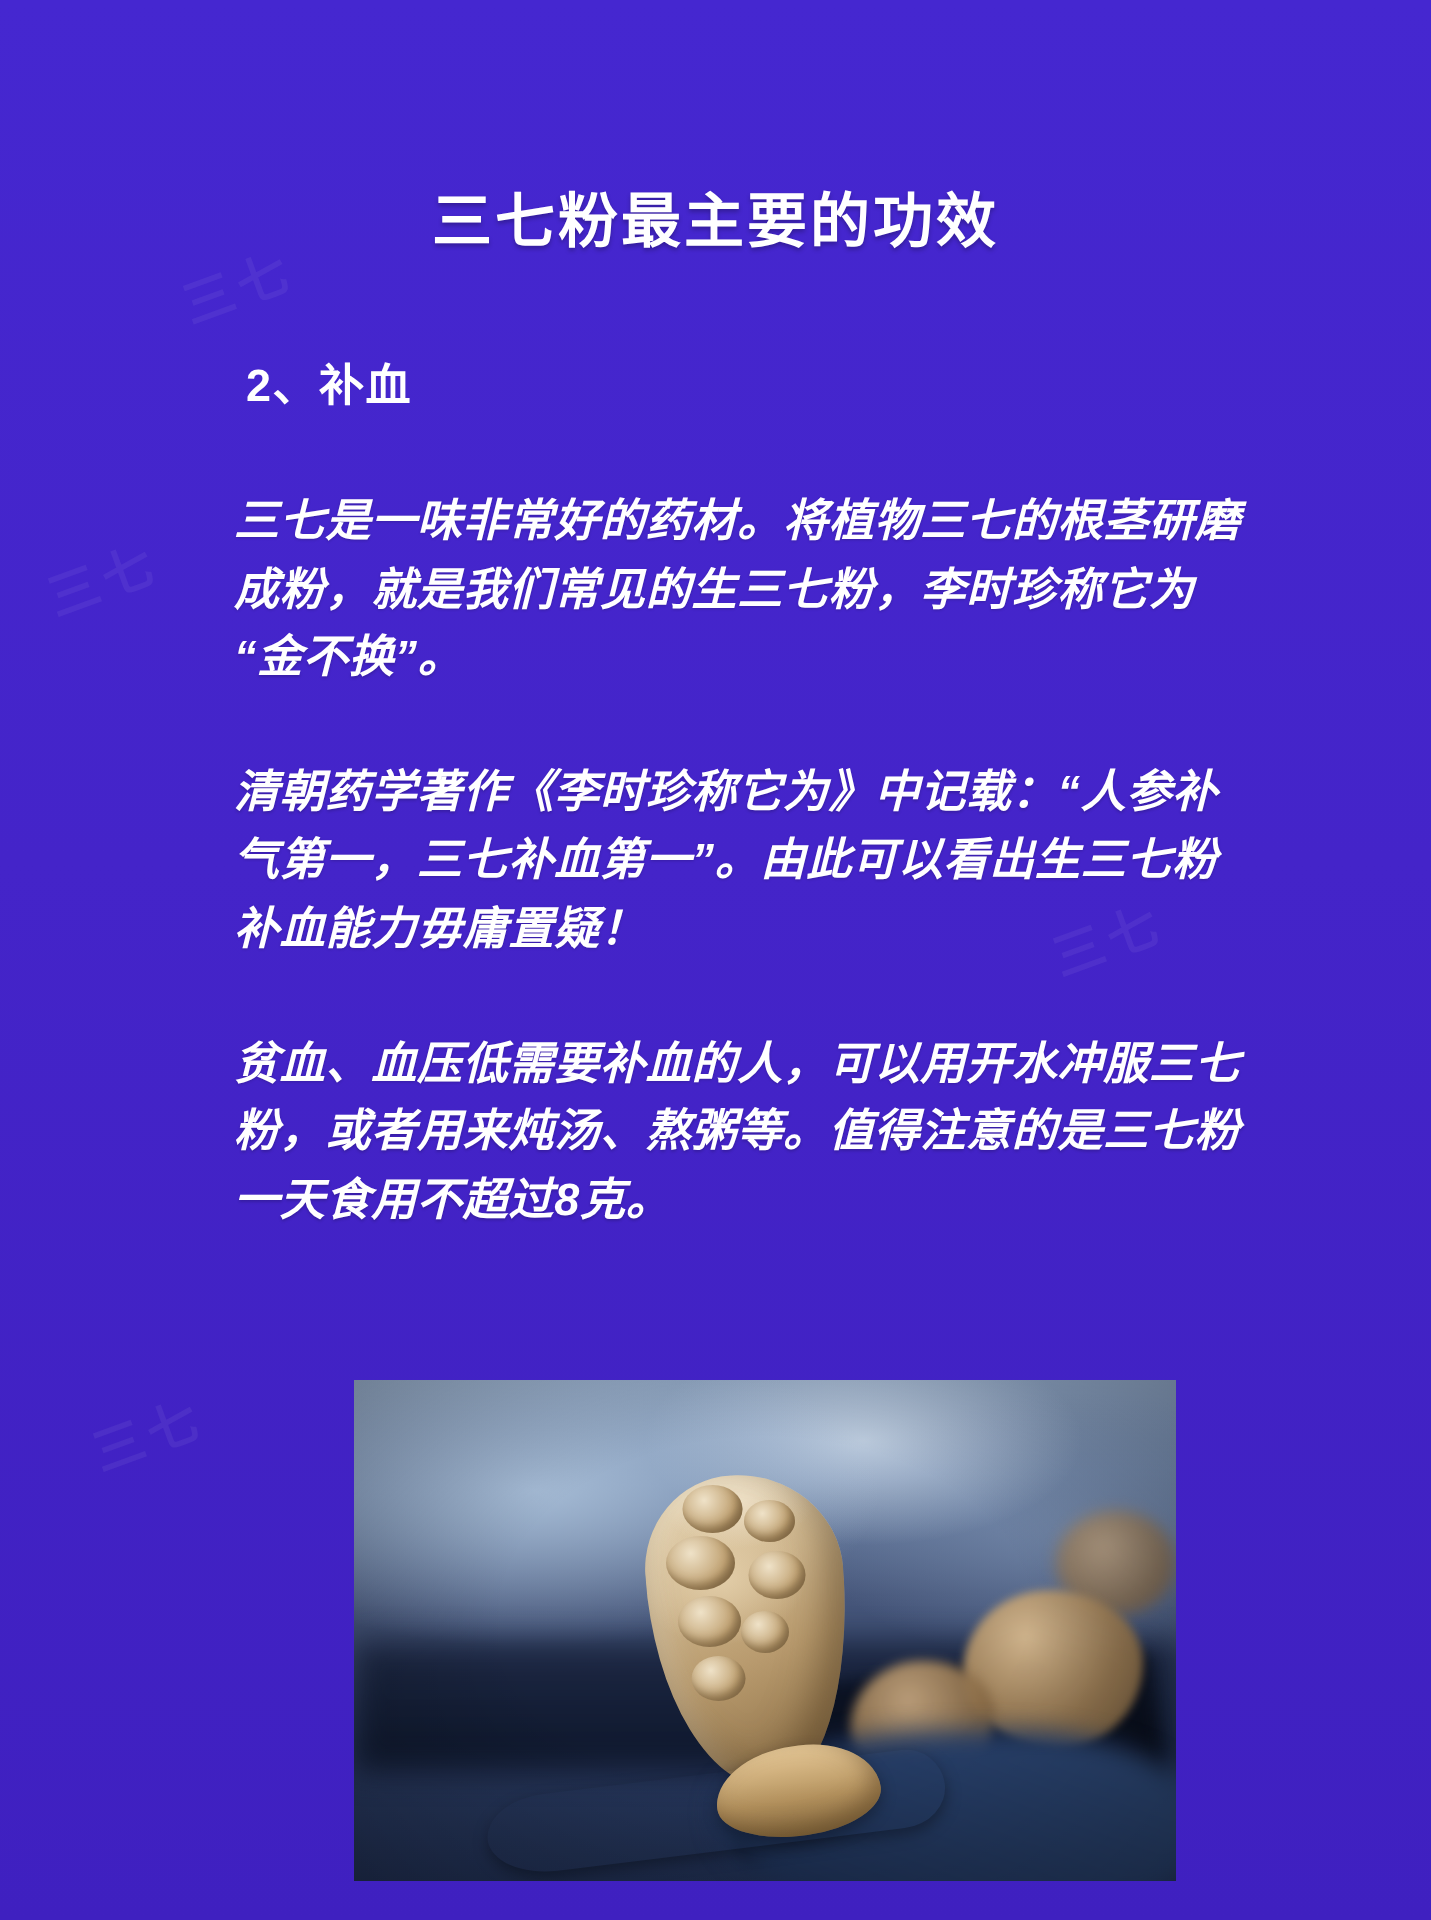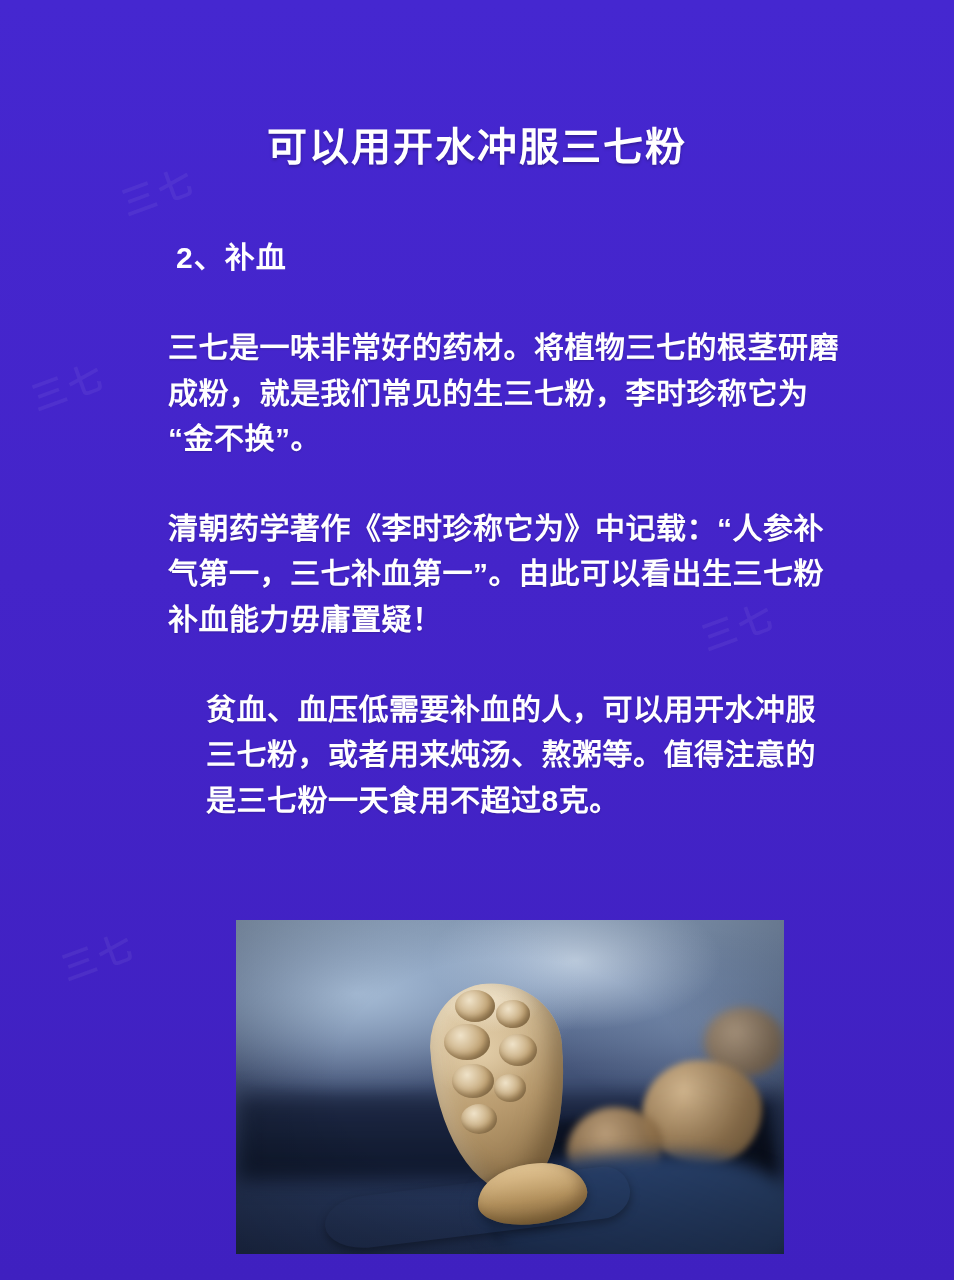--- a/index.html
+++ b/index.html
@@ -49,39 +49,40 @@
     font-size: 40px;
     font-weight: 700;
     letter-spacing: 2px;
     color: #ffffff;
     text-shadow: 0 2px 3px rgba(0,0,0,0.25);
   }
 
   .content {
     position: absolute;
     top: 238px;
-    left: 168px;
+    left: 156px;
     width: 672px;
   }
   .section-heading {
     font-size: 30px;
     font-weight: 700;
     line-height: 1.3;
     margin: 0 0 48px 8px;
     letter-spacing: 1px;
   }
   .para {
     font-size: 30px;
     font-weight: 700;
     line-height: 1.52;
     margin: 0 0 44px 0;
     letter-spacing: 0.5px;
     text-shadow: 0 1px 2px rgba(0,0,0,0.18);
-  }
-  .para:last-child { margin-bottom: 0; margin-left: 38px; }
+    font-style: italic;
+  }
+  .para:last-child { margin-bottom: 0; }
 
   .photo-wrap {
     position: absolute;
     top: 920px;
     left: 236px;
     width: 548px;
     height: 334px;
     overflow: hidden;
     background: #2b3a58;
   }
@@ -235,21 +236,21 @@
 <body>
 
 <div class="page">
 
   <div class="watermark wm1">三七</div>
   <div class="watermark wm2">三七</div>
   <div class="watermark wm3">三七</div>
   <div class="watermark wm4">三七</div>
   <div class="watermark wm5">三七</div>
 
-  <h1 class="title">可以用开水冲服三七粉</h1>
+  <h1 class="title">三七粉最主要的功效</h1>
 
   <div class="content">
     <div class="section-heading">2、补血</div>
     <p class="para">三七是一味非常好的药材。将植物三七的根茎研磨成粉，就是我们常见的生三七粉，李时珍称它为“金不换”。</p>
     <p class="para">清朝药学著作《李时珍称它为》中记载：“人参补气第一，三七补血第一”。由此可以看出生三七粉补血能力毋庸置疑！</p>
     <p class="para">贫血、血压低需要补血的人，可以用开水冲服三七粉，或者用来炖汤、熬粥等。值得注意的是三七粉一天食用不超过8克。</p>
   </div>
 
   <div class="photo-wrap">
     <div class="photo">

